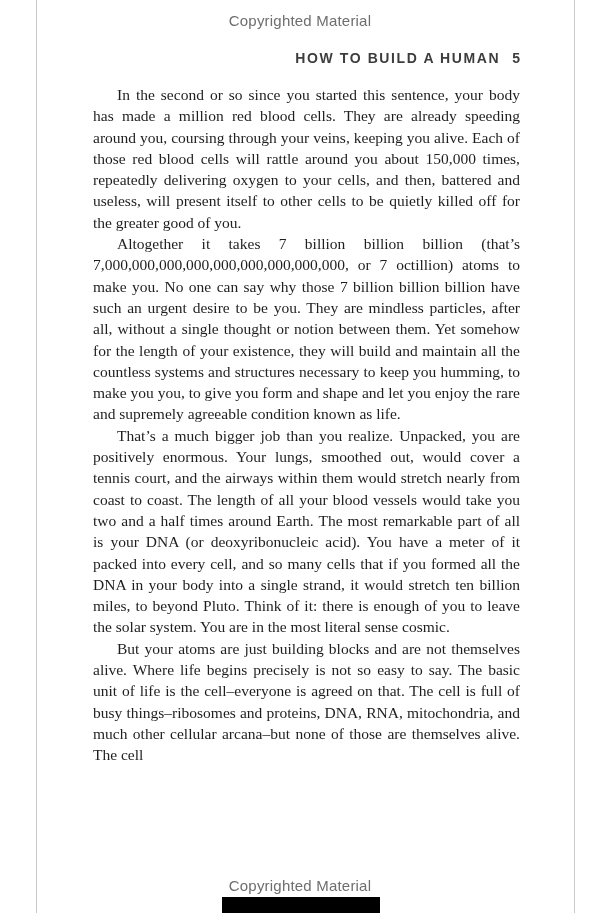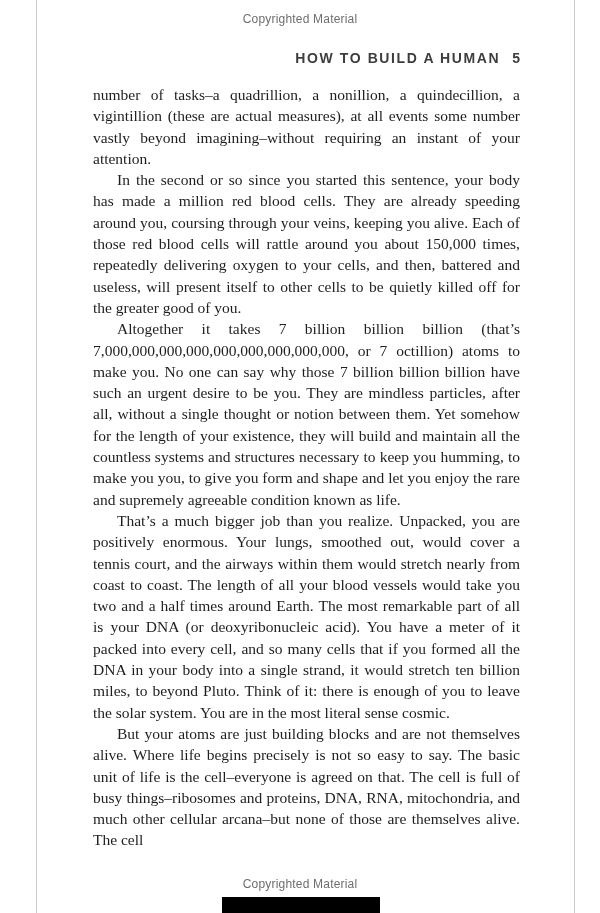--- a/index.html
+++ b/index.html
@@ -24,21 +24,21 @@
     background: #cbcbcb;
   }
   .scan-edge.left  { left: 36px; }
   .scan-edge.right { left: 574px; }
   .copyright {
     position: absolute;
     left: 0;
     width: 100%;
     text-align: center;
     font-family: "Liberation Sans", sans-serif;
-    font-size: 12px;
+    font-size: 15px;
     color: #6e6e6e;
     letter-spacing: 0.2px;
   }
   .copyright.top    { top: 12px; }
   .copyright.bottom { top: 877px; }
   .running-header {
     position: absolute;
     top: 50px;
     left: 93px;
     width: 427px;
@@ -82,21 +82,20 @@
   <div class="scan-edge left"></div>
   <div class="scan-edge right"></div>
 
   <div class="copyright top">Copyrighted Material</div>
 
   <div class="running-header">
     <span>HOW TO BUILD A HUMAN</span><span class="pagenum">5</span>
   </div>
 
   <div class="body-text">
-    <p class="no-indent">number of tasks–a quadrillion, a nonillion, a quindecillion, a vigintillion (these are actual measures), at all events some number vastly beyond imagining–without requiring an instant of your attention.</p>
     <p>In the second or so since you started this sentence, your body has made a million red blood cells. They are already speeding around you, coursing through your veins, keeping you alive. Each of those red blood cells will rattle around you about 150,000 times, repeatedly delivering oxygen to your cells, and then, battered and useless, will present itself to other cells to be quietly killed off for the greater good of you.</p>
     <p>Altogether it takes 7 billion billion billion (that’s 7,000,000,000,000,000,000,000,000,000, or 7 octillion) atoms to make you. No one can say why those 7 billion billion billion have such an urgent desire to be you. They are mindless particles, after all, without a single thought or notion between them. Yet somehow for the length of your existence, they will build and maintain all the countless systems and structures necessary to keep you humming, to make you you, to give you form and shape and let you enjoy the rare and supremely agreeable condition known as life.</p>
     <p>That’s a much bigger job than you realize. Unpacked, you are positively enormous. Your lungs, smoothed out, would cover a tennis court, and the airways within them would stretch nearly from coast to coast. The length of all your blood vessels would take you two and a half times around Earth. The most remarkable part of all is your DNA (or deoxyribonucleic acid). You have a meter of it packed into every cell, and so many cells that if you formed all the DNA in your body into a single strand, it would stretch ten billion miles, to beyond Pluto. Think of it: there is enough of you to leave the solar system. You are in the most literal sense cosmic.</p>
     <p>But your atoms are just building blocks and are not themselves alive. Where life begins precisely is not so easy to say. The basic unit of life is the cell–everyone is agreed on that. The cell is full of busy things–ribosomes and proteins, DNA, RNA, mitochondria, and much other cellular arcana–but none of those are themselves alive. The cell</p>
   </div>
 
   <div class="copyright bottom">Copyrighted Material</div>
 
   <div class="bottom-bar"></div>
 

